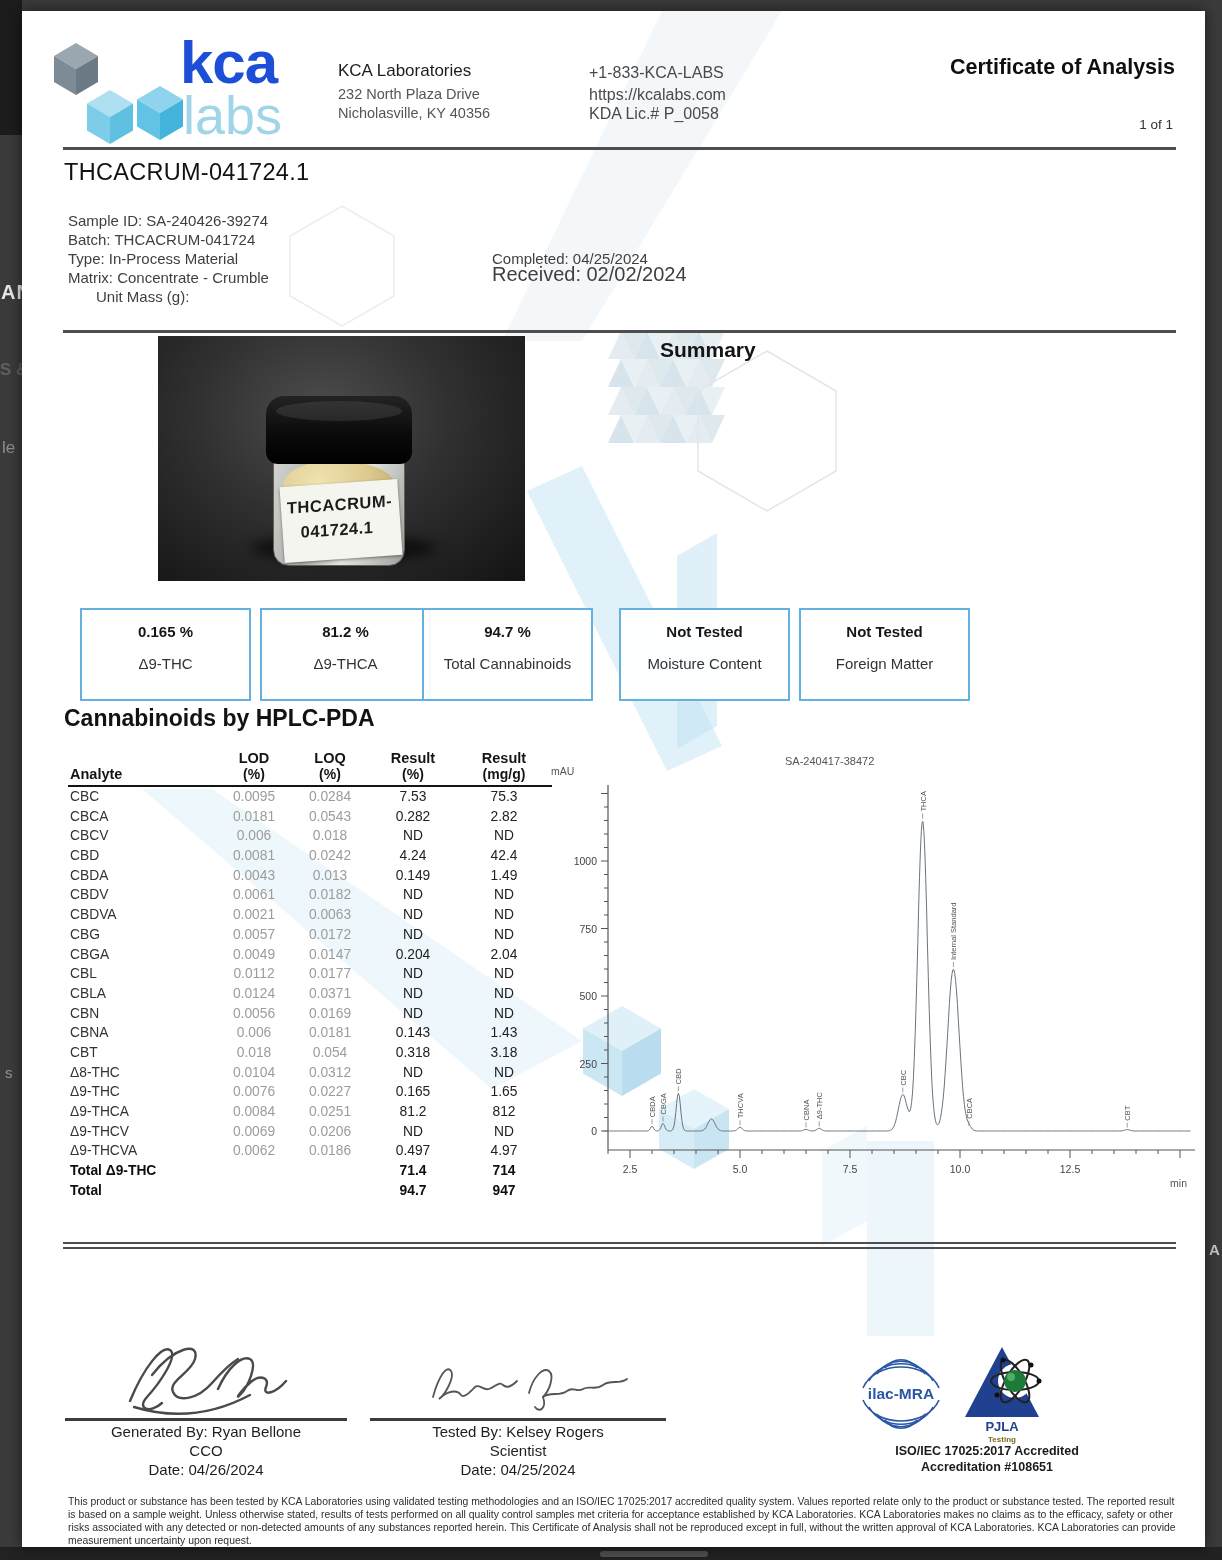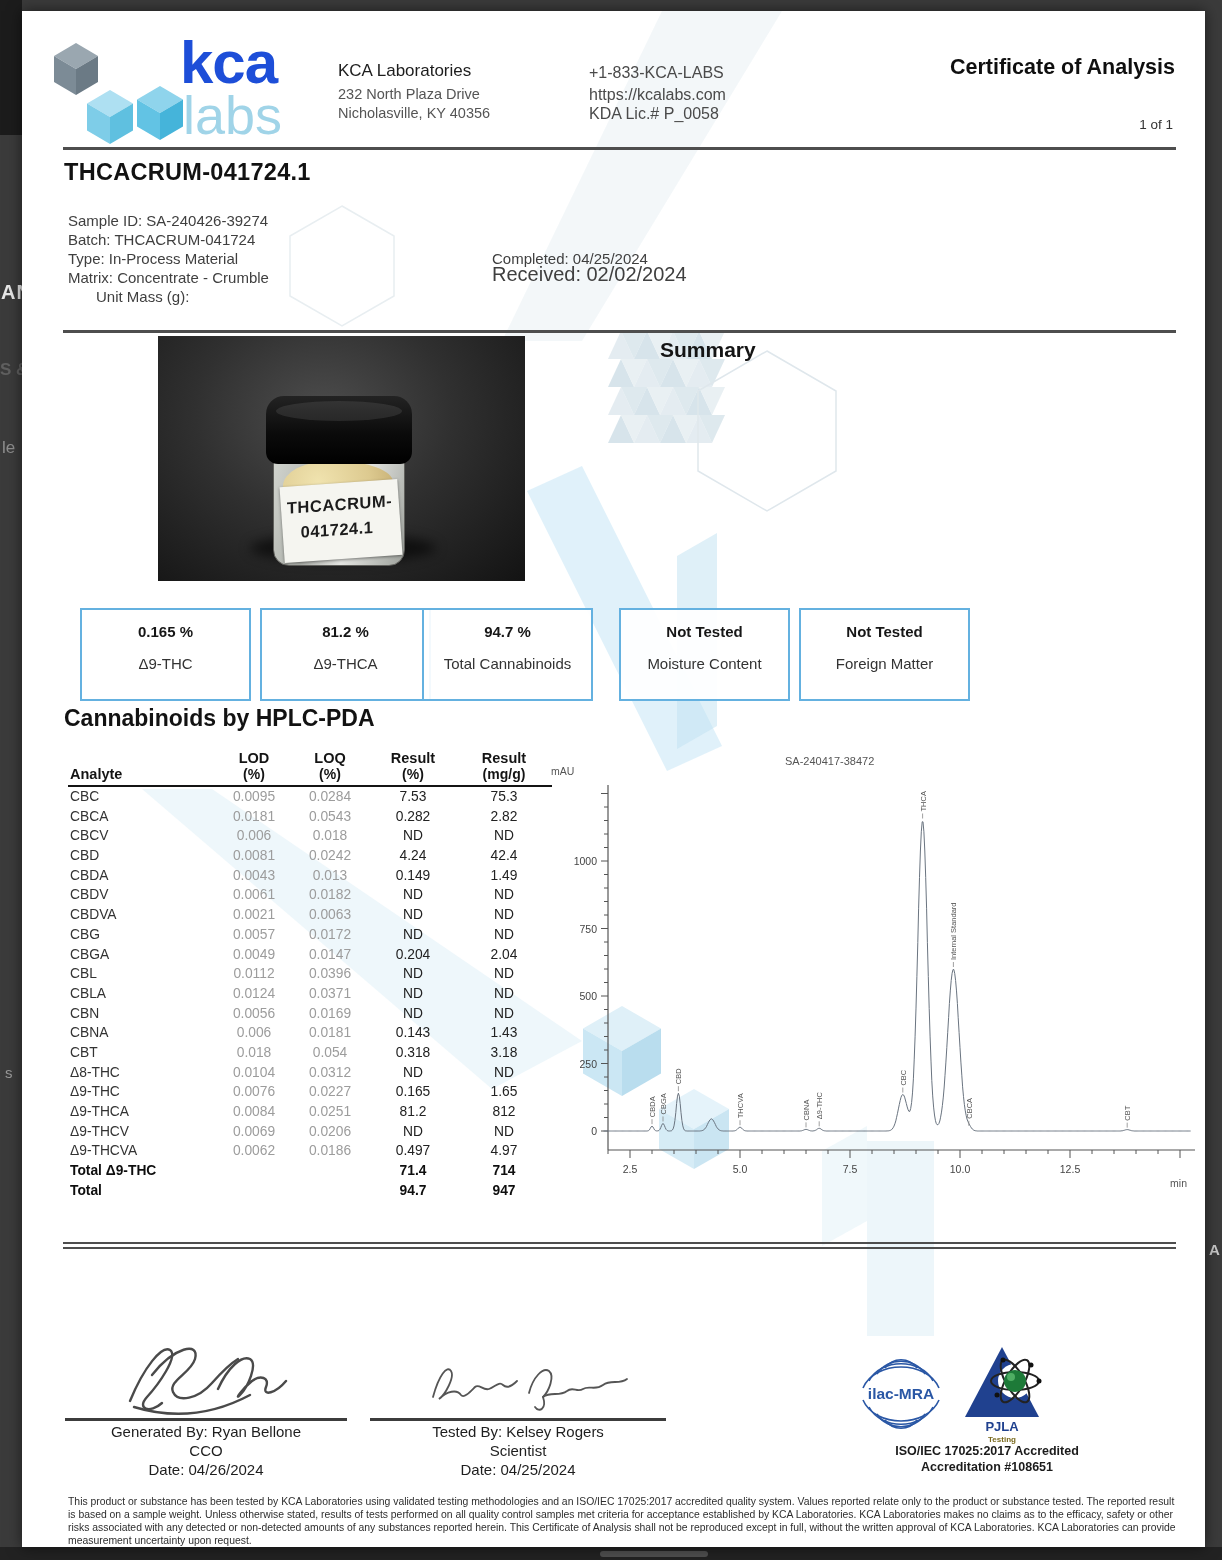--- a/index.html
+++ b/index.html
@@ -40,21 +40,21 @@
   .addr      { left:316px; font-size:14.5px; color:#555; }
   #addr1 { top:75px; } #addr2 { top:94px; }
   .contact   { left:527px; font-size:16px; color:#4a4a4a;margin-left:40px; }
   #phone { top:53px; } #website { top:75px; } #license { top:94px; }
   #cert-title { right:30px; top:44px; font-size:21.5px; font-weight:bold; color:#0f0f0f; }
   #page-count { right:32px; top:106px; font-size:13.5px; color:#333; }
   .rule { left:41px; width:1113px; height:2.5px; background:#4e4e4e; }
   #rule1 { top:136px; } #rule2 { top:319px; }
   #rule3 { left:41px; top:1231px; width:1113px; height:7px; border-top:2px solid #4e4e4e; border-bottom:2px solid #4e4e4e; }
 
-  #sample-title { left:42px; top:148px; font-size:23.5px; font-weight:bold; color:#121212; letter-spacing:.3px; }
+  #sample-title { left:42px; top:148px; font-size:23.5px; font-weight:normal; color:#121212; letter-spacing:.3px; }
   .sample-line { left:46px; font-size:15px; color:#3f3f3f; }
   #received  { left:470px; top:220px; font-size:20px; color:#3f3f3f;margin-top:32px; }
   #completed { left:470px; top:239px; font-size:15px; color:#3f3f3f; }
 
   
   #photo { left:136px; top:325px; width:367px; height:245px;
     background:radial-gradient(ellipse at 45% 32%, #4d4d4d 0%, #303030 45%, #131313 100%); }
   #jar-shadow { left:92px; top:198px; width:186px; height:28px; border-radius:50%;
     background:rgba(0,0,0,.6); filter:blur(6px); }
   #jar-body { left:115px; top:118px; width:132px; height:112px; border-radius:8px 8px 16px 16px;
@@ -349,21 +349,21 @@
       <div class="t-row">
         <div class="cell c0">CBGA</div>
         <div class="cell c1">0.0049</div>
         <div class="cell c2">0.0147</div>
         <div class="cell c3">0.204</div>
         <div class="cell c4">2.04</div>
       </div>
       <div class="t-row">
         <div class="cell c0">CBL</div>
         <div class="cell c1">0.0112</div>
-        <div class="cell c2">0.0396</div>
+        <div class="cell c2">0.0177</div>
         <div class="cell c3">ND</div>
         <div class="cell c4">ND</div>
       </div>
       <div class="t-row">
         <div class="cell c0">CBLA</div>
         <div class="cell c1">0.0124</div>
         <div class="cell c2">0.0371</div>
         <div class="cell c3">ND</div>
         <div class="cell c4">ND</div>
       </div>

